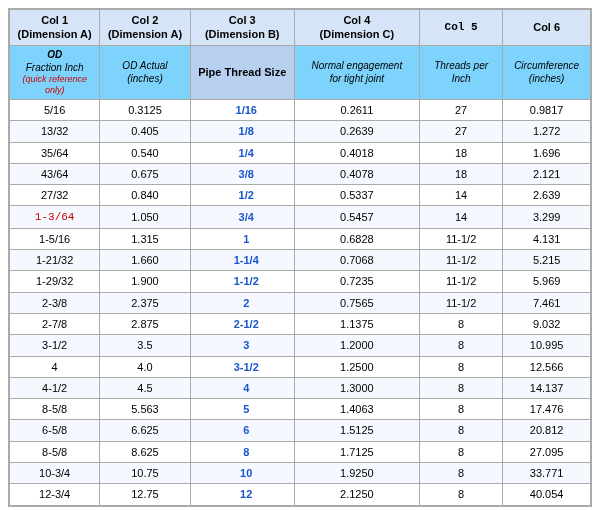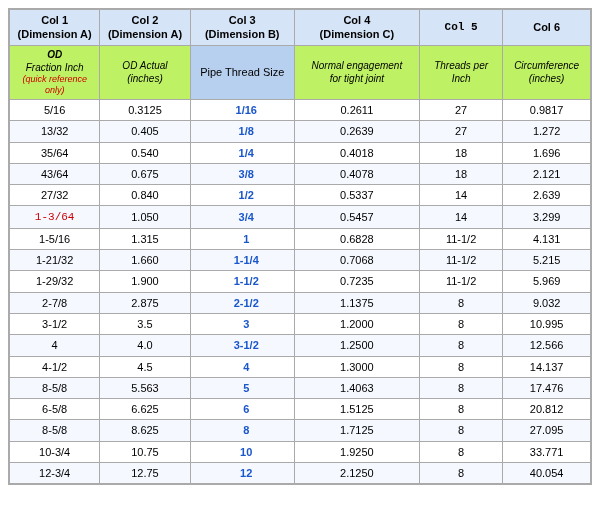--- a/index.html
+++ b/index.html
@@ -31,28 +31,28 @@
       font-size: 11px;
     }
     .col1-header { width: 13%; }
     .col2-header { width: 13%; }
     .col3-header { width: 15%; }
     .col4-header { width: 18%; }
     .col5-header { width: 12%; font-family: Liberation Mono, monospace; }
     .col6-header { width: 12%; }
 
     .sub-header td {
-      background: #bef264;
+      background: #7dd3fc;
       font-size: 10px;
       font-style: italic;
       padding: 2px 4px;
     }
     .sub-header .col3-sub {
       background: #b8d0ef;
-      font-weight: normal;
+      font-weight: bold;
       font-style: normal;
       font-size: 11px;
     }
 
     .data-row td {
       background: #fff;
       font-size: 11px;
     }
     .data-row:nth-child(even) td {
       background: #f5f9ff;
@@ -196,20 +196,28 @@
   </tr>
         <tr class="data-row">
     <td>1-29/32</td>
     <td>1.900</td>
     <td><span class="col3-val">1-1/2</span></td>
     <td>0.7235</td>
     <td>11-1/2</td>
     <td>5.969</td>
   </tr>
         <tr class="data-row">
+    <td>2-3/8</td>
+    <td>2.375</td>
+    <td><span class="col3-val">2</span></td>
+    <td>0.7565</td>
+    <td>11-1/2</td>
+    <td>7.461</td>
+  </tr>
+        <tr class="data-row">
     <td>2-7/8</td>
     <td>2.875</td>
     <td><span class="col3-val">2-1/2</span></td>
     <td>1.1375</td>
     <td>8</td>
     <td>9.032</td>
   </tr>
         <tr class="data-row">
     <td>3-1/2</td>
     <td>3.5</td>

